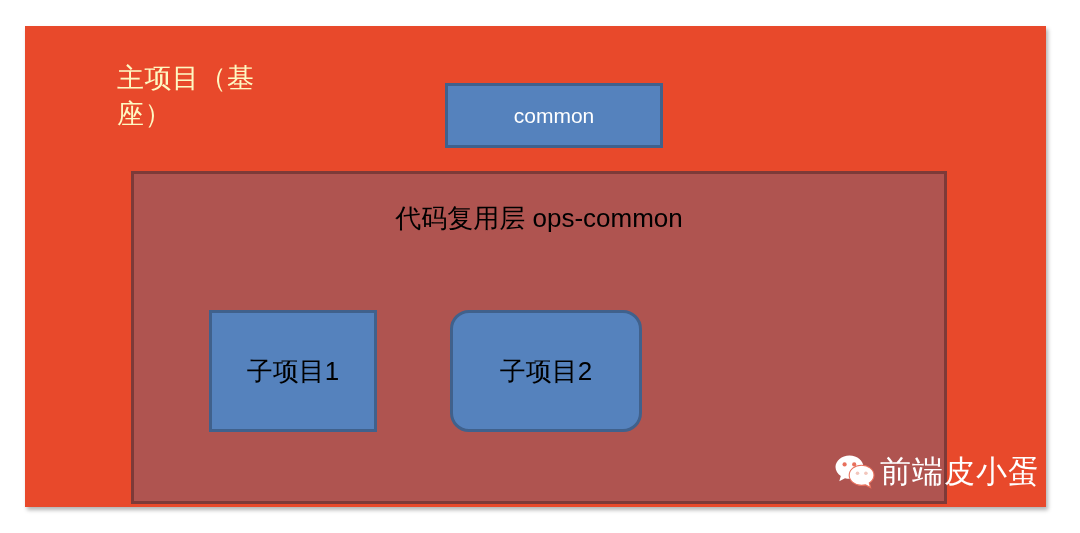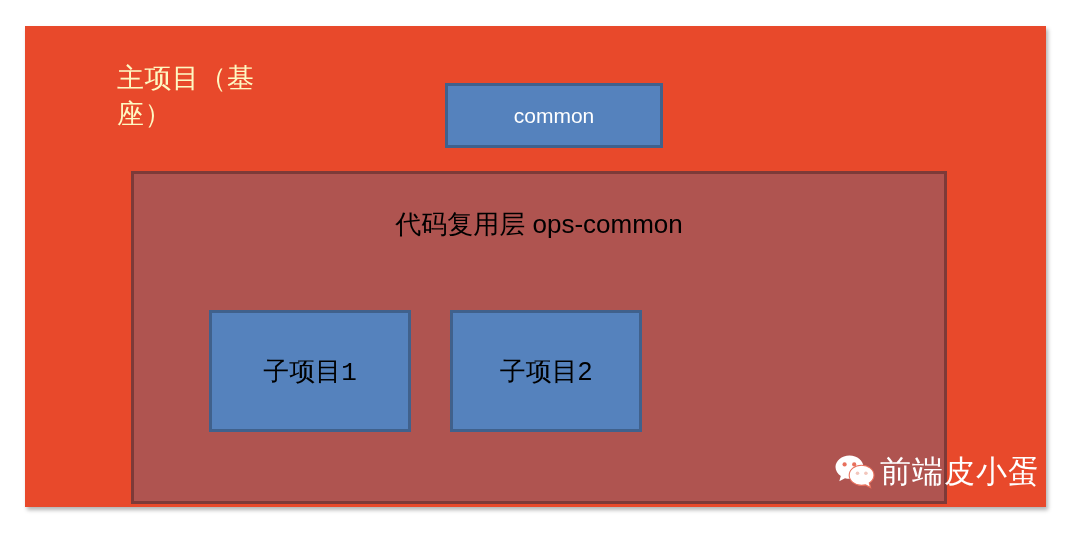--- a/index.html
+++ b/index.html
@@ -66,21 +66,21 @@
     top: 145px;
     width: 816px;
     height: 333px;
     background: #AF5450;
     border: 3px solid #7D3A38;
     box-sizing: border-box;
   }
   #reuse-layer-title {
     position: absolute;
     left: 0;
-    top: 33px;
+    top: 27px;
     width: 100%;
     text-align: center;
     font-size: 26px;
     color: #000000;
   }
 
   
   .subproject-box {
     position: absolute;
     top: 136px;
@@ -89,22 +89,22 @@
     border: 3px solid #40618C;
     box-sizing: border-box;
     display: flex;
     align-items: center;
     justify-content: center;
   }
   .subproject-box .box-label {
     font-size: 26px;
     color: #000000;
   }
-  #subproject-1 { left: 75px;  width: 202px; font-family: Liberation Mono, monospace; }
-  #subproject-2 { left: 316px; width: 192px; }
+  #subproject-1 { left: 75px;  width: 168px; }
+  #subproject-2 { left: 316px; width: 192px; border-radius: 19px; }
   #subproject-3 { left: 558px; width: 192px; }
 
   
   #watermark {
     position: absolute;
     right: 0px;
     bottom: 12px;
     height: 46px;
     display: flex;
     align-items: center;

